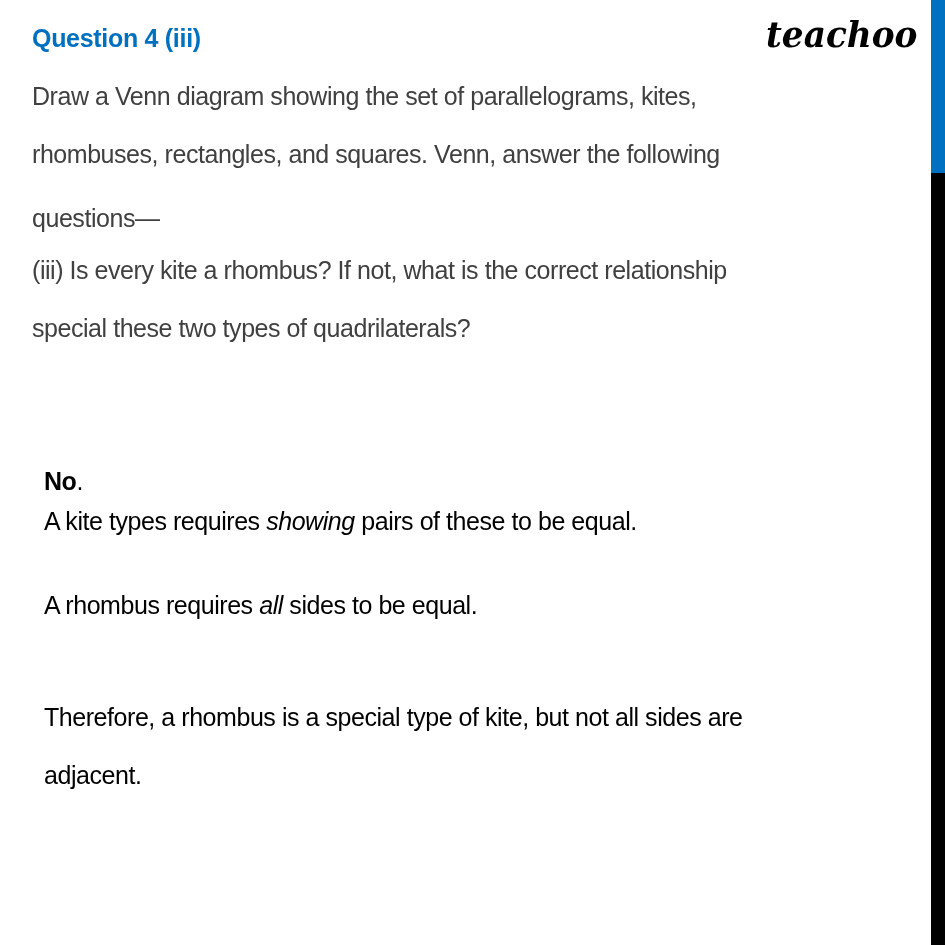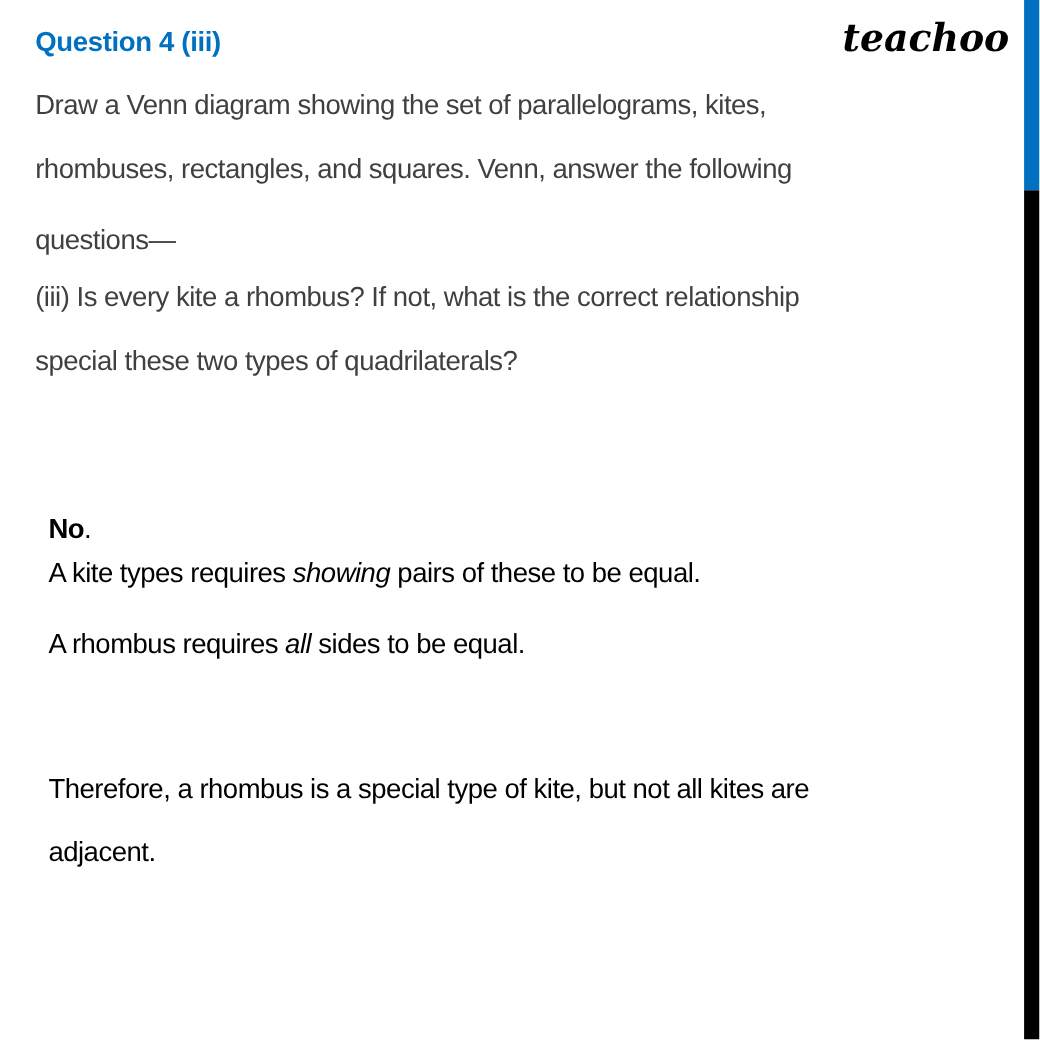--- a/index.html
+++ b/index.html
@@ -88,18 +88,18 @@
 <div class="q-line" style="top:314px;">special these two types of quadrilaterals?</div>
 
 <div class="a-line" style="top:451px;margin-top:16px;">
   <span class="bold">No</span><span>.</span>
 </div>
 
 <div class="a-line" style="top:507px;">
   <span>A kite types requires </span><span class="ital">showing</span><span> pairs of these to be equal.</span>
 </div>
 
-<div class="a-line" style="top:572px;">
+<div class="a-line" style="top:591px;">
   <span>A rhombus requires </span><span class="ital">all</span><span> sides to be equal.</span>
 </div>
 
-<div class="a-line" style="top:703px;">Therefore, a rhombus is a special type of kite, but not all kites are</div>
+<div class="a-line" style="top:703px;">Therefore, a rhombus is a special type of kite, but not all sides are</div>
 <div class="a-line" style="top:761px;">adjacent.</div>
 
 </body></html>

